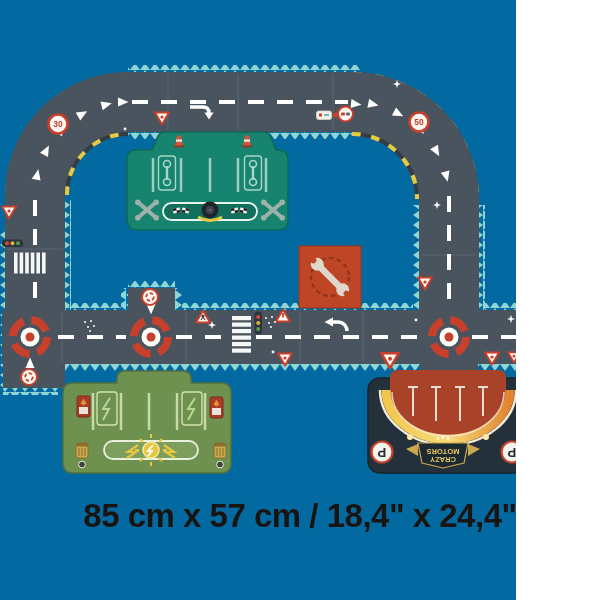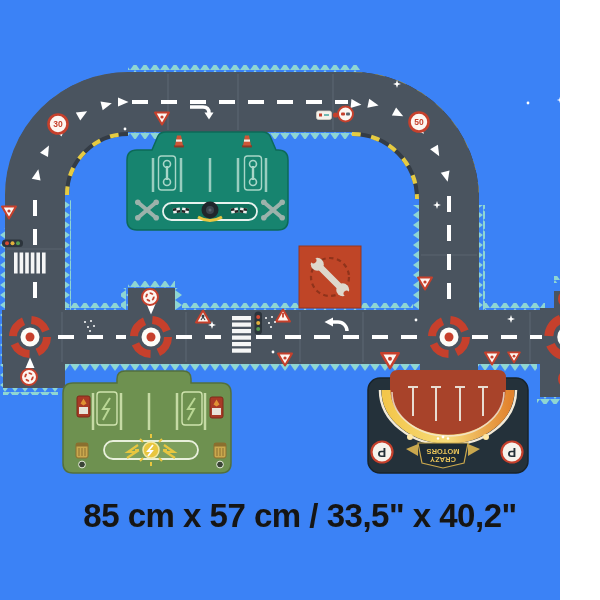--- a/index.html
+++ b/index.html
@@ -1,16 +1,16 @@
 <!DOCTYPE html>
 <html><head>
 <meta charset="utf-8">
 <style>
   html,body{margin:0;padding:0;background:#fff;}
-  .stage{position:relative;width:560px;height:600px;background:#3b82f6;overflow:hidden;
+  .stage{position:relative;width:516px;height:600px;background:#0369a1;overflow:hidden;
          font-family:"Liberation Sans",sans-serif;}
   .caption{position:absolute;left:0;top:497px;width:600px;text-align:center;
            font-size:33px;font-weight:bold;color:#151515;letter-spacing:-0.5px;
            text-shadow:0 0 1px rgba(120,120,120,.35);}
   svg{position:absolute;left:0;top:0;}
 </style>
 </head>
 <body>
 
 <div class="stage">
@@ -461,14 +461,14 @@
        <text x="382" y="456.5" text-anchor="middle" font-size="13" font-weight="bold" fill="#243038" font-family="Liberation Sans, sans-serif" transform="rotate(180 382 452)">P</text>
           </g>
     <g>
             <circle cx="512" cy="452" r="10.5" fill="#f6f3ec" stroke="#c6402c" stroke-width="2.2"></circle>
        <text x="512" y="456.5" text-anchor="middle" font-size="13" font-weight="bold" fill="#243038" font-family="Liberation Sans, sans-serif" transform="rotate(180 512 452)">P</text>
           </g>
   </g>
 </g>
 </svg>
 
-<div class="caption">85 cm x 57 cm / 33,5" x 40,2"</div>
+<div class="caption">85 cm x 57 cm / 18,4" x 24,4"</div>
 </div>
 
 </body></html>

